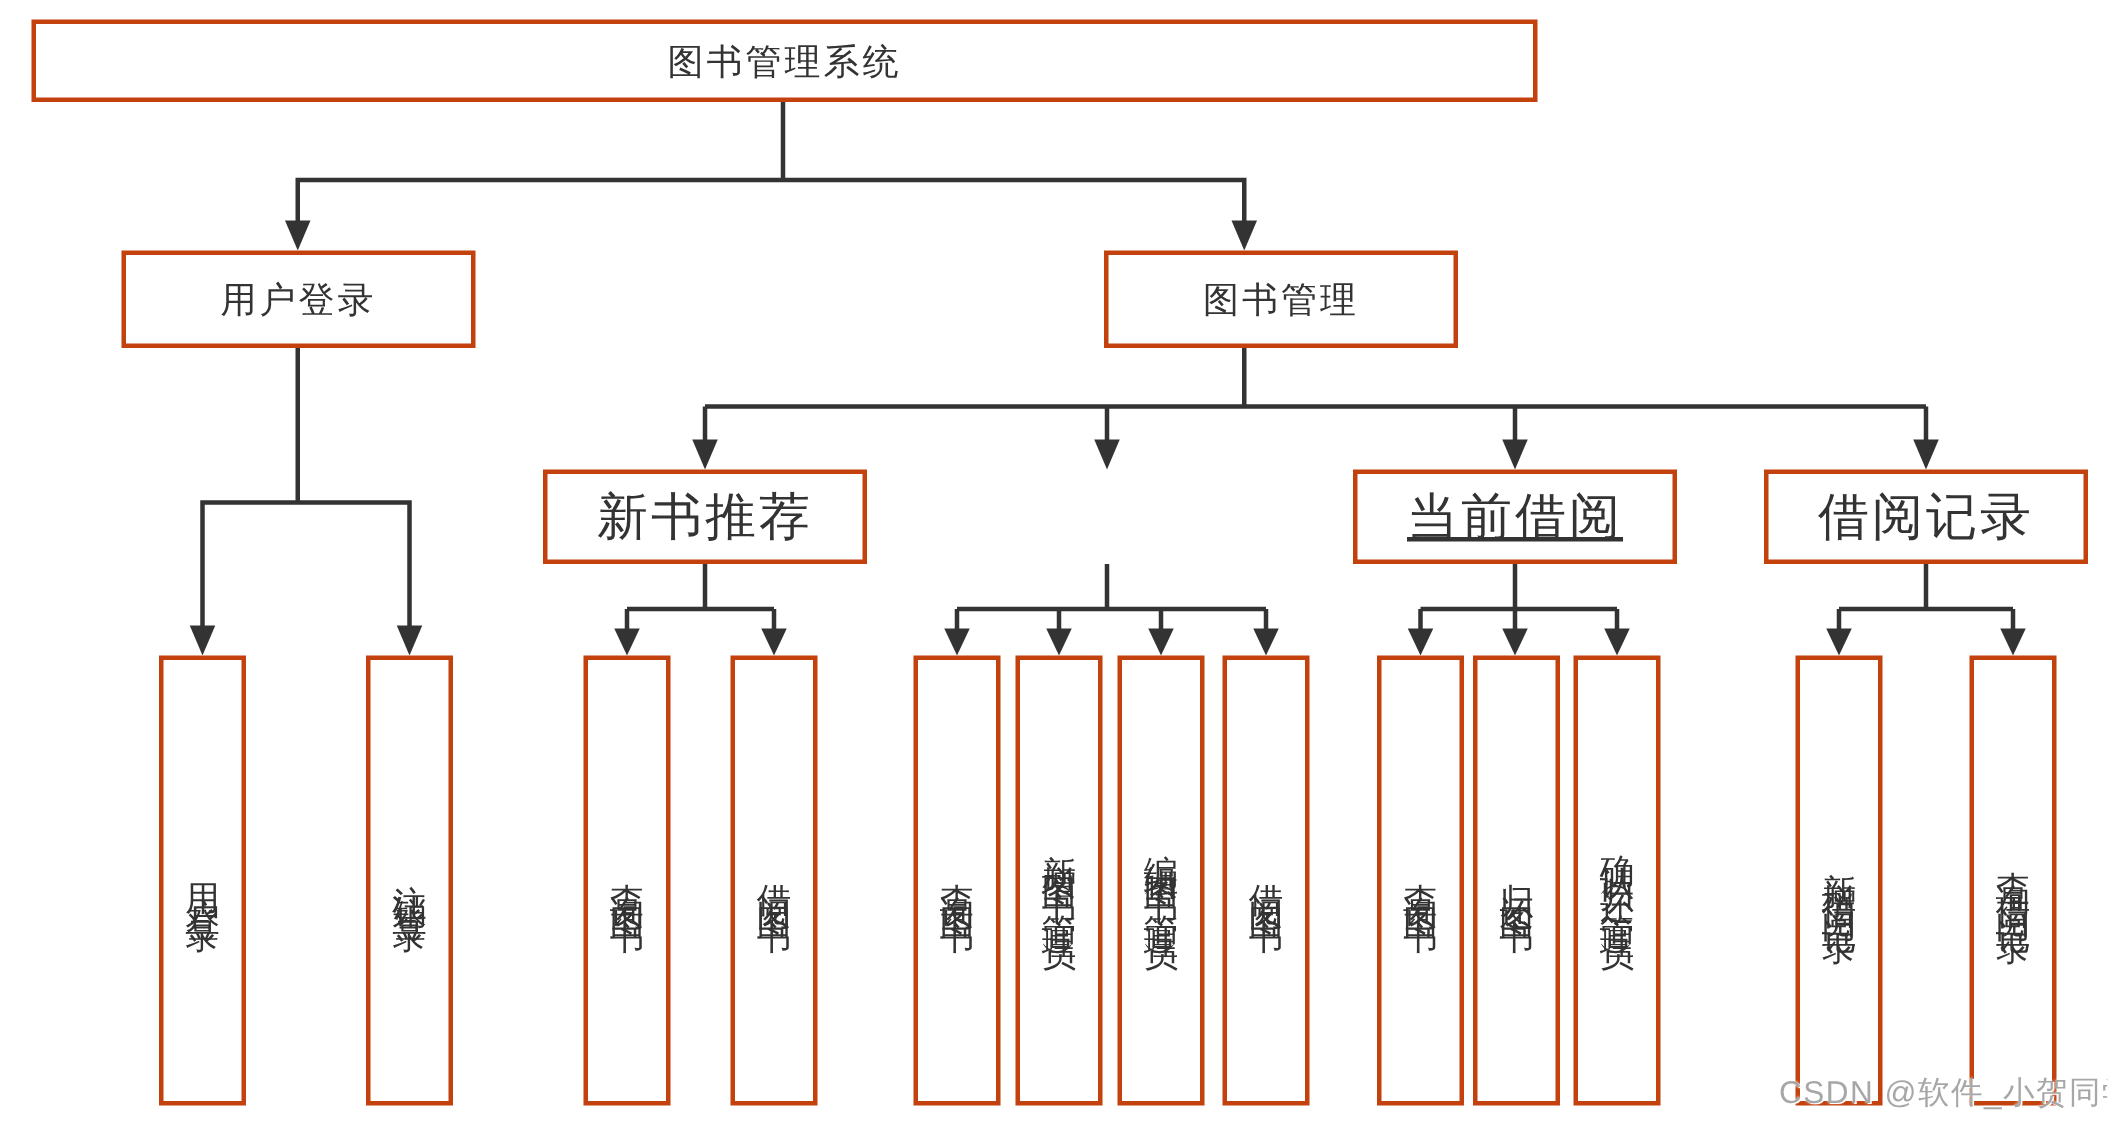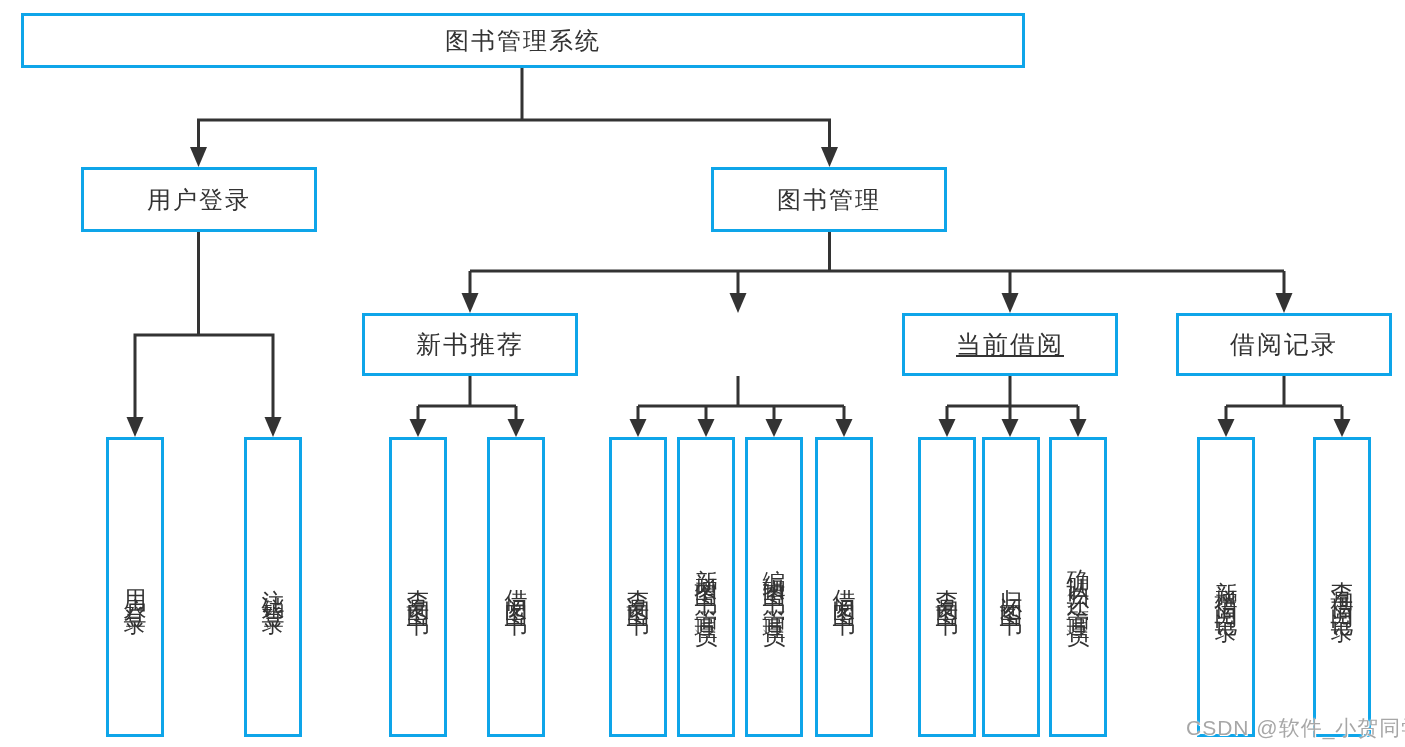--- a/index.html
+++ b/index.html
@@ -9,36 +9,36 @@
     height: 747px;
     background: #ffffff;
     overflow: hidden;
     font-family: "Liberation Sans", "DejaVu Sans", sans-serif;
     color: #333333;
   }
   .wires { position: absolute; left: 0; top: 0; width: 1405px; height: 747px; }
   .box {
     position: absolute;
     box-sizing: border-box;
-    border: 3px solid #0ea5e9;
+    border: 3px solid #c2410c;
     background: #ffffff;
     display: flex;
     align-items: center;
     justify-content: center;
   }
   .hbox span {
     font-size: 24px;
     letter-spacing: 2px;
     white-space: nowrap;
   }
   .root  { left: 21px;  top: 13px;  width: 1004px; height: 55px; }
   .l2    { top: 167px; width: 236px; height: 65px; }
   .l2 span { font-size: 24px; }
   .l3    { top: 313px; width: 216px; height: 63px; }
-  .l3 span { font-size: 25px; }
+  .l3 span { font-size: 34px; }
   .vbox  { top: 437px; width: 58px; height: 300px; }
   .vbox span {
     writing-mode: vertical-lr;
     text-orientation: mixed;
     font-size: 23px;
     letter-spacing: 8px;
     line-height: 1;
     white-space: nowrap;
   }
   .watermark {
@@ -100,21 +100,21 @@
     </g>
   </svg>
 
   <div class="box hbox root">
     <span>图书管理系统</span>
   </div>
 
   <div class="box hbox l2" style="left:81px;">
     <span>用户登录</span>
   </div>
-  <div class="box hbox l2" style="left:711px;">
+  <div class="box hbox l2" style="left:736px;">
     <span>图书管理</span>
   </div>
 
   <div class="box hbox l3" style="left:362px;">
     <span>新书推荐</span>
   </div>
   <div class="box hbox l3" style="left:902px;text-decoration:underline;">
     <span>当前借阅</span>
   </div>
   <div class="box hbox l3" style="left:1176px;">

